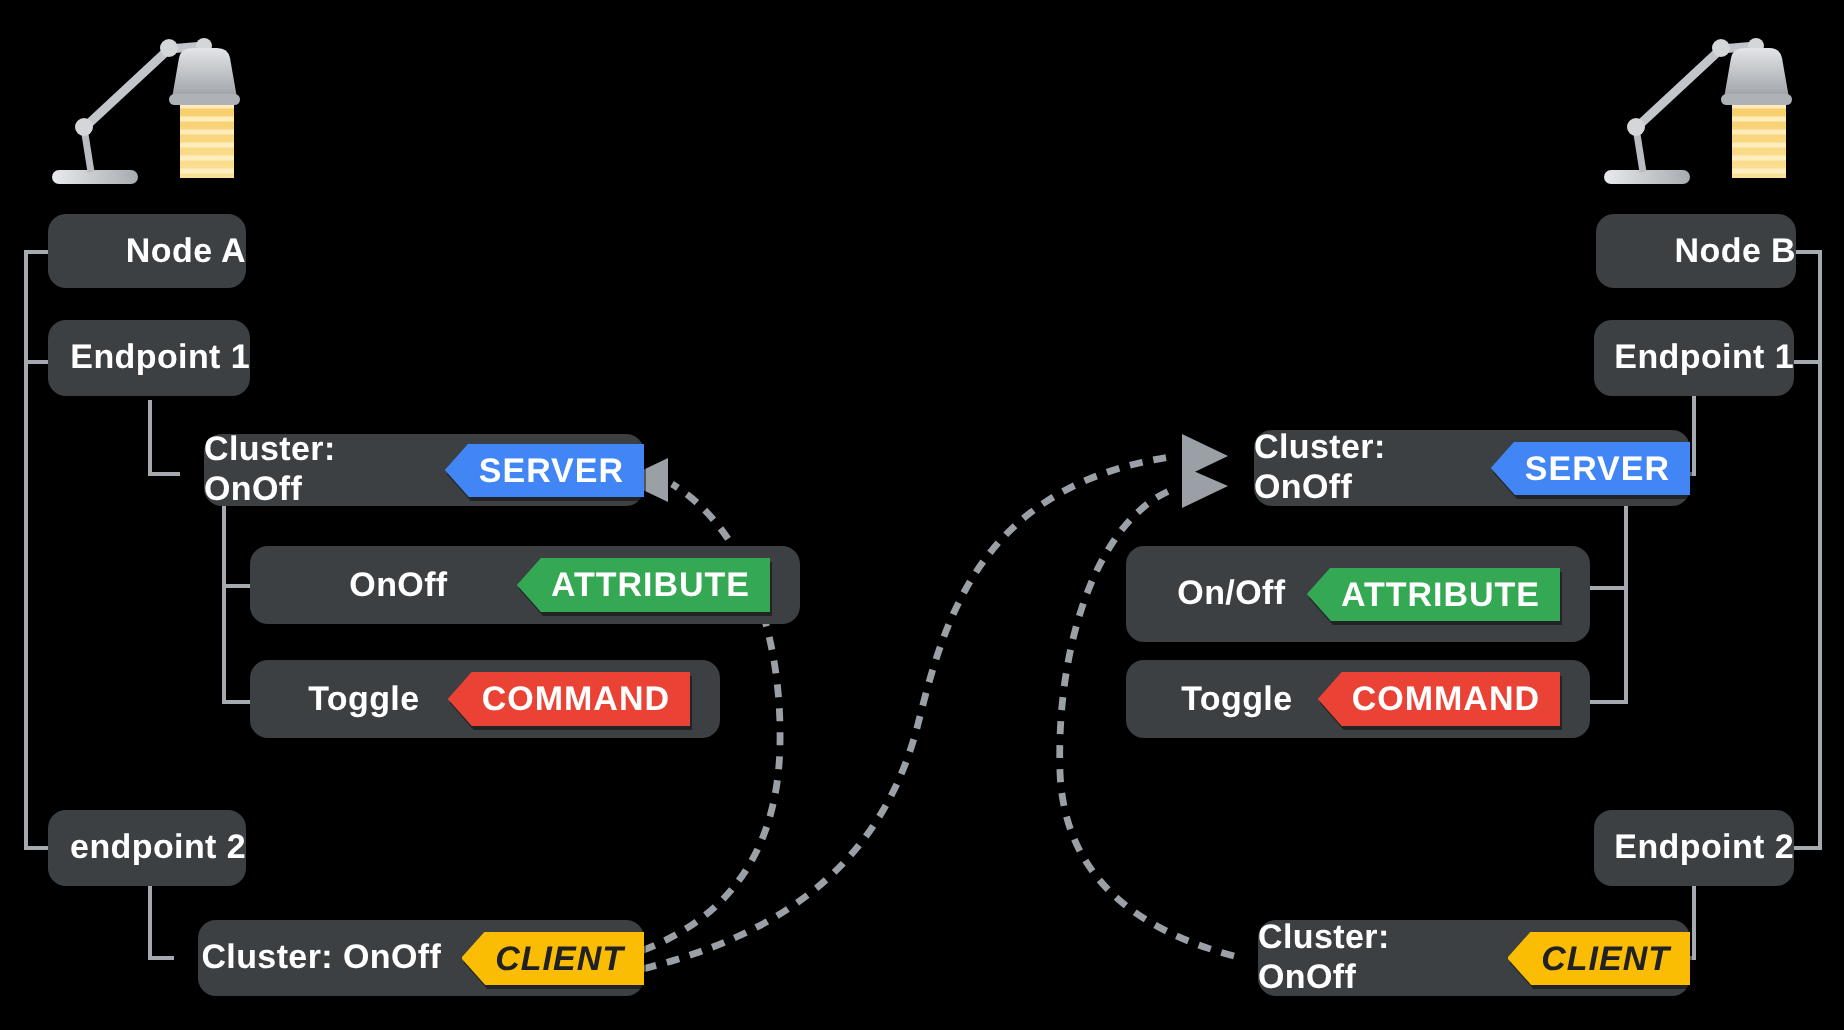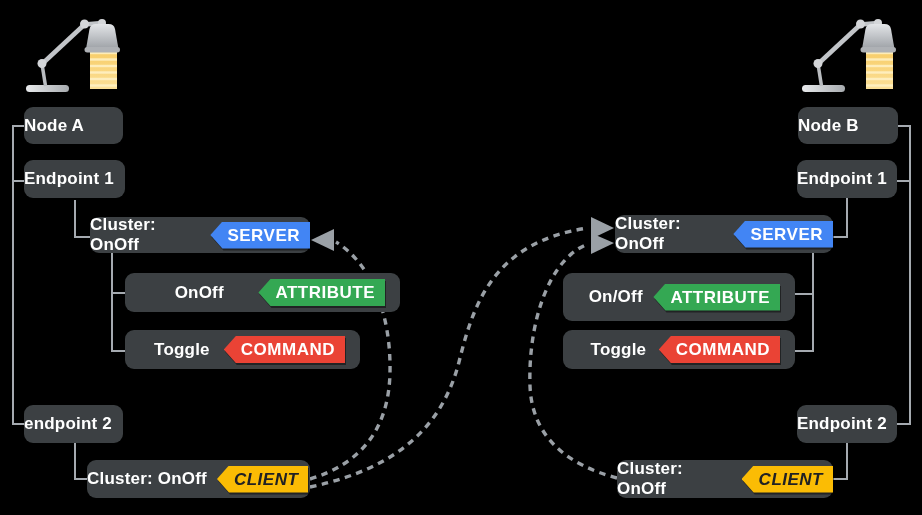--- a/index.html
+++ b/index.html
@@ -3,25 +3,25 @@
 <meta charset="utf-8">
 <style>
   html,body{margin:0;padding:0;background:#000;}
   .canvas{
     position:relative;width:922px;height:515px;background:#000;overflow:hidden;
     font-family:"Liberation Sans",sans-serif;
   }
   .wires{position:absolute;left:0;top:0;pointer-events:none;}
   .box{
     position:absolute;background:#3c4043;border-radius:9px;color:#fff;
-    display:flex;align-items:center;justify-content:flex-start;
+    display:flex;align-items:center;justify-content:flex-end;
     font-size:17px;font-weight:bold;letter-spacing:.2px;
     box-sizing:border-box;
   }
-  .cluster{gap:10px;}
+  .cluster{gap:10px;margin-left:12px;}
   .rowbox{padding:0 15px;}
   .rowbox .rowlabel{flex:1;text-align:center;}
   .badge-wrap{filter:drop-shadow(1.5px 2.5px 0 rgba(0,0,0,.45));flex:0 0 auto;}
   .badge{
     display:inline-block;
     clip-path:polygon(0 50%,12px 0,100% 0,100% 100%,12px 100%);
     padding:5px 10px 5px 17px;
     font-size:17px;font-weight:bold;letter-spacing:.5px;line-height:1;
     color:#fff;white-space:nowrap;
   }

